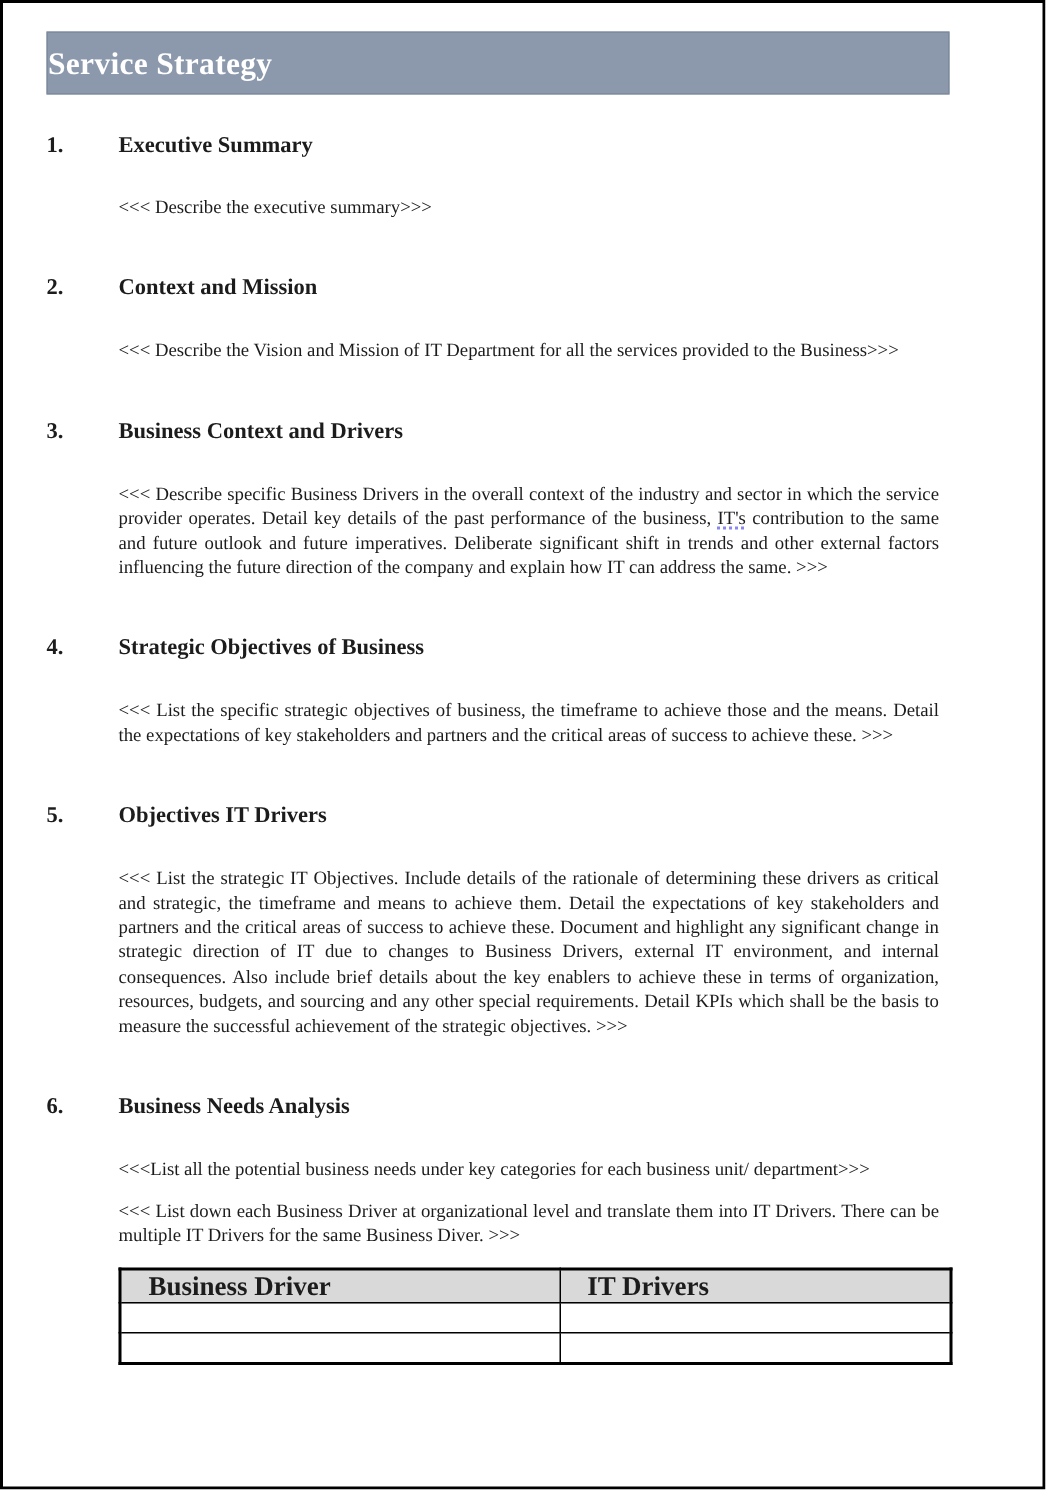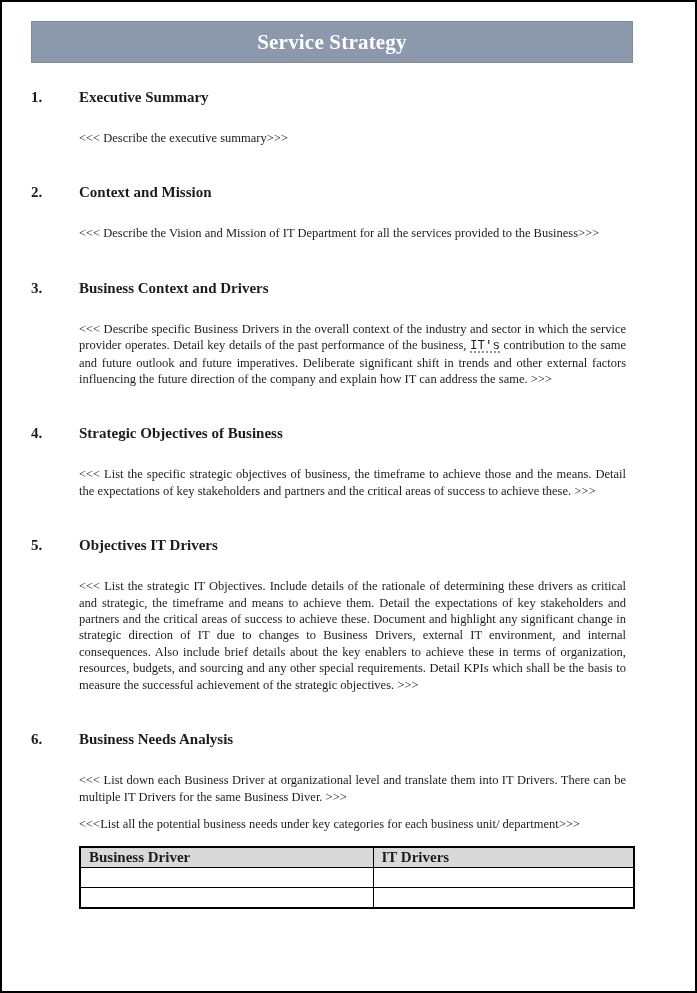--- a/index.html
+++ b/index.html
@@ -16,21 +16,20 @@
     overflow: hidden;
   }
   .banner {
     width: 602px;
     height: 42px;
     box-sizing: border-box;
     background: #8c99ad;
     border: 1px solid #7f8b9d;
     display: flex;
     align-items: center;
-    justify-content: center;
   }
   .banner .doc-title {
     color: #ffffff;
     font-size: 21px;
     font-weight: bold;
     letter-spacing: 0.2px;
   }
   .section { margin-top: 38px; }
   .section.first { margin-top: 26px; }
   .heading-row {
@@ -45,34 +44,33 @@
     margin: 0 7px 0 48px;
     font-size: 12.5px;
     line-height: 16.4px;
     text-align: justify;
     text-justify: inter-word;
   }
   .body-text + .body-text { margin-top: 11px; }
   .grammar-mark {
     text-decoration: underline dotted #8888ee 2px;
     text-underline-offset: 2px;
-    font-family: Liberation Mono, monospace;
   }
   .drivers-table {
     margin: 14px 0 0 48px;
     border-collapse: collapse;
     width: 554px;
     table-layout: fixed;
     border: 2px solid #000000;
   }
   .drivers-table th, .drivers-table td {
     border: 1px solid #000000;
     height: 19px;
-    padding: 0 8px;
-    font-size: 15px;
+    padding: 0 18px;
+    font-size: 18px;
     text-align: left;
     vertical-align: middle;
   }
   .drivers-table th {
     background: #d9d9d9;
     font-weight: bold;
   }
   .col-business { width: 293px; }
   .col-it { width: 261px; }
 </style>
@@ -123,22 +121,22 @@
       <span class="sec-title">Objectives IT Drivers</span>
     </div>
     <p class="body-text">&lt;&lt;&lt; List the strategic IT Objectives. Include details of the rationale of determining these drivers as critical and strategic, the timeframe and means to achieve them. Detail the expectations of key stakeholders and partners and the critical areas of success to achieve these. Document and highlight any significant change in strategic direction of IT due to changes to Business Drivers, external IT environment, and internal consequences. Also include brief details about the key enablers to achieve these in terms of organization, resources, budgets, and sourcing and any other special requirements. Detail KPIs which shall be the basis to measure the successful achievement of the strategic objectives. &gt;&gt;&gt;</p>
   </div>
 
   <div class="section">
     <div class="heading-row">
       <span class="sec-num">6.</span>
       <span class="sec-title">Business Needs Analysis</span>
     </div>
+    <p class="body-text">&lt;&lt;&lt;List all the potential business needs under key categories for each business unit/ department&gt;&gt;&gt;</p>
     <p class="body-text">&lt;&lt;&lt; List down each Business Driver at organizational level and translate them into IT Drivers. There can be multiple IT Drivers for the same Business Diver. &gt;&gt;&gt;</p>
-    <p class="body-text">&lt;&lt;&lt;List all the potential business needs under key categories for each business unit/ department&gt;&gt;&gt;</p>
   </div>
 
   <table class="drivers-table">
     <colgroup>
       <col class="col-business">
       <col class="col-it">
     </colgroup>
     <thead>
       <tr>
         <th>Business Driver</th>

